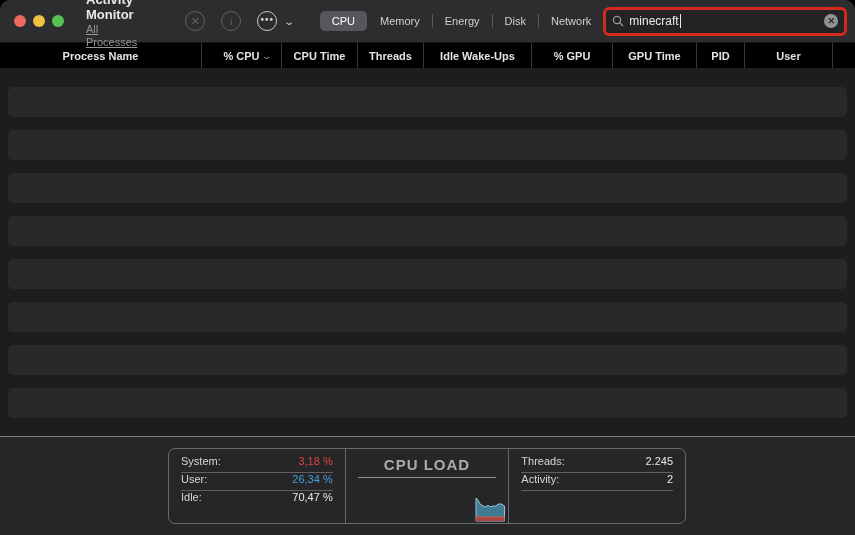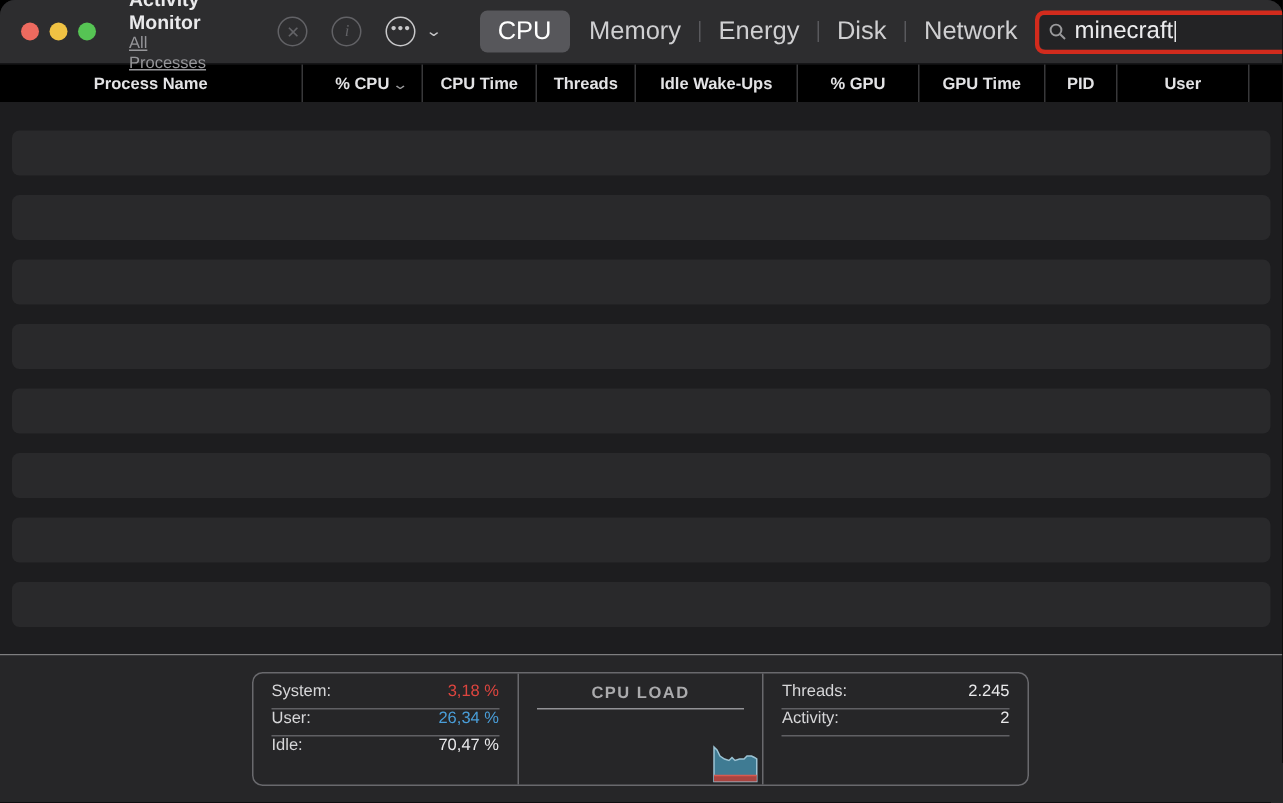--- a/index.html
+++ b/index.html
@@ -19,30 +19,30 @@
   .subtitle{font-size:11px;color:#96969a;text-decoration:underline;}
   .tool-icons{display:flex;align-items:center;margin-left:48px;gap:16px;}
   .circle-btn{width:20px;height:20px;border-radius:50%;display:flex;align-items:center;justify-content:center;font-size:11px;}
   .circle-btn.dim{border:1.5px solid #626266;color:#626266;}
   .circle-btn.bright{border:1.5px solid #c9c9cb;color:#c9c9cb;}
   .ellipsis-glyph{letter-spacing:1px;font-size:10px;font-weight:bold;margin-top:-3px;}
   .chev{color:#c9c9cb;font-size:10px;margin-left:-8px;transform:scaleX(1.4);}
 
   
   .tabs{display:flex;align-items:center;margin-left:26px;height:24px;}
-  .tab{padding:4px 12px;font-size:17px;color:#cfcfd1;border-radius:5px;position:relative;white-space:nowrap;}
+  .tab{padding:4px 12px;font-size:11px;color:#cfcfd1;border-radius:5px;position:relative;white-space:nowrap;}
   .tab.selected{background:#57575b;color:#ffffff;}
   .tab-sep{width:1px;height:14px;background:#59595d;}
   .tab-sep.hidden{background:transparent;}
 
   
   .search-annotation{margin-left:auto;margin-right:20px;border:3px solid #d22b1d;border-radius:6px;padding:0;}
   .search-field{width:238px;height:23px;background:#232325;border-radius:4px;display:flex;align-items:center;padding:0 6px;}
   .mag{flex:0 0 auto;margin-right:5px;display:flex;}
-  .search-text{font-size:16px;color:#ececee;white-space:pre;}
+  .search-text{font-size:12px;color:#ececee;white-space:pre;}
   .caret{width:1px;height:14px;background:#e8e8ea;margin-left:1px;}
   .clear-btn{margin-left:auto;width:14px;height:14px;border-radius:50%;background:#919193;color:#2a2a2c;font-size:9px;font-weight:bold;display:flex;align-items:center;justify-content:center;}
 
   
   .thead{height:25px;background:#000000;display:flex;align-items:center;}
   .th{height:100%;display:flex;align-items:center;justify-content:center;font-size:11px;font-weight:bold;color:#e3e3e5;border-right:1px solid #38383a;position:relative;white-space:nowrap;}
   .th .sort-chev{position:absolute;right:10px;color:#9b9b9d;font-size:9px;font-weight:normal;transform:scaleX(1.5);}
   .th-fill{flex:1;height:100%;}
 
   
@@ -54,21 +54,21 @@
   .footer{height:98px;background:#262628;position:relative;}
   .stats-panel{position:absolute;left:168px;top:11px;width:518px;height:76px;border:1px solid #69696d;border-radius:7px;display:flex;}
   .panel-sec{height:100%;padding:6px 12px 0 12px;}
   .sec-left{width:177px;border-right:1px solid #69696d;}
   .sec-mid{width:164px;border-right:1px solid #69696d;position:relative;padding:0;}
   .sec-right{width:176px;}
   .stat-row{display:flex;justify-content:space-between;height:18px;font-size:11px;}
   .stat-row.lined{border-bottom:1px solid #606064;}
   .stat-label{color:#d6d6d8;}
   .stat-value{color:#e9e9eb;}
-  .load-title{margin-top:7px;text-align:center;font-size:11px;font-weight:bold;letter-spacing:1px;color:#ababad;}
+  .load-title{margin-top:7px;text-align:center;font-size:15px;font-weight:bold;letter-spacing:1px;color:#ababad;}
   .load-underline{height:1px;background:#929296;margin:4px 12px 0 12px;}
   .load-graph{position:absolute;right:2px;bottom:1px;}
 </style>
 </head>
 <body>
 
 <div class="window">
 
   <div class="titlebar">
     <div class="traffic">

